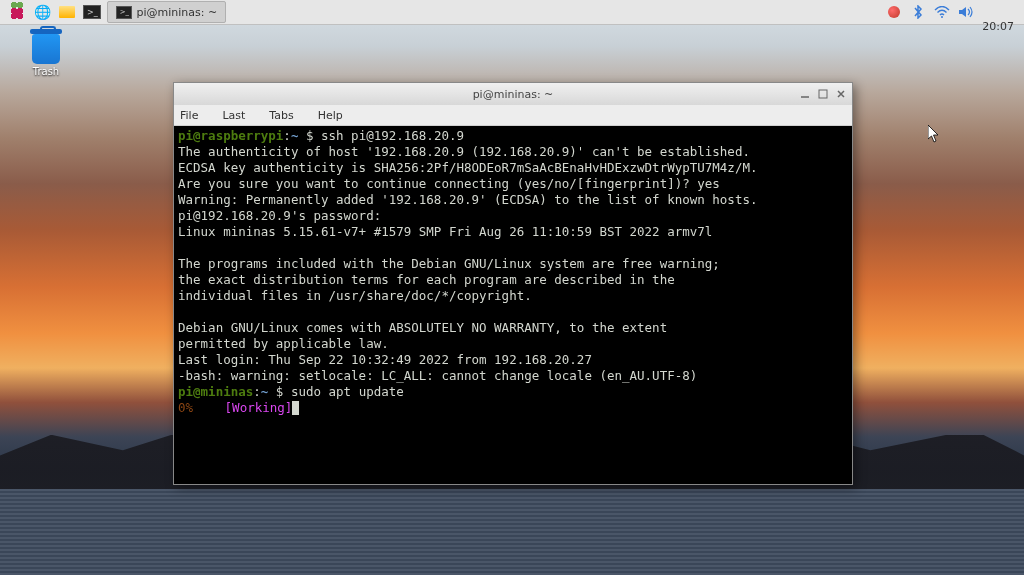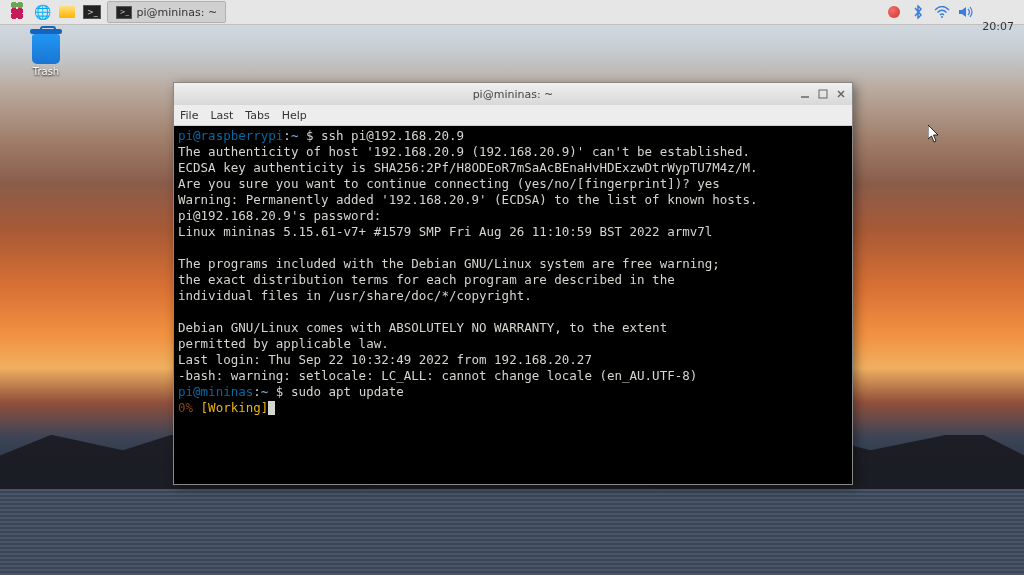--- a/index.html
+++ b/index.html
@@ -186,41 +186,41 @@
     font-size: 10px;
     color: #666;
     cursor: pointer;
   }
   .menubar {
     height: 20px;
     background: #ededed;
     display: flex;
     align-items: center;
     padding-left: 6px;
-    gap: 12px;
+    gap: 24px;
     font-size: 11px;
     color: #333;
     border-bottom: 1px solid #d0d0d0;
   }
   .menubar span { cursor: pointer; }
 
   .terminal {
     background: #000;
     color: #ccc;
     font-family: "DejaVu Sans Mono", Consolas, monospace;
     font-size: 12.5px;
     line-height: 16px;
     padding: 2px 4px 6px 4px;
     white-space: pre;
     min-height: 350px;
   }
-  .g { color: #0369a1; font-weight: normal; }
+  .g { color: #4d7c0f; font-weight: bold; }
   .b { color: #729fcf; font-weight: bold; }
   .w { color: #d3d7cf; }
-  .o { color: #eab308; }
+  .o { color: #d946ef; margin-left: 24px; }
   .br { color: #8b4513; }
   .cursor {
     display:inline-block;
     width:7px; height:14px;
     background:#d3d7cf;
     vertical-align: text-bottom;
   }
 
   .mouse-pointer {
     position:absolute;

